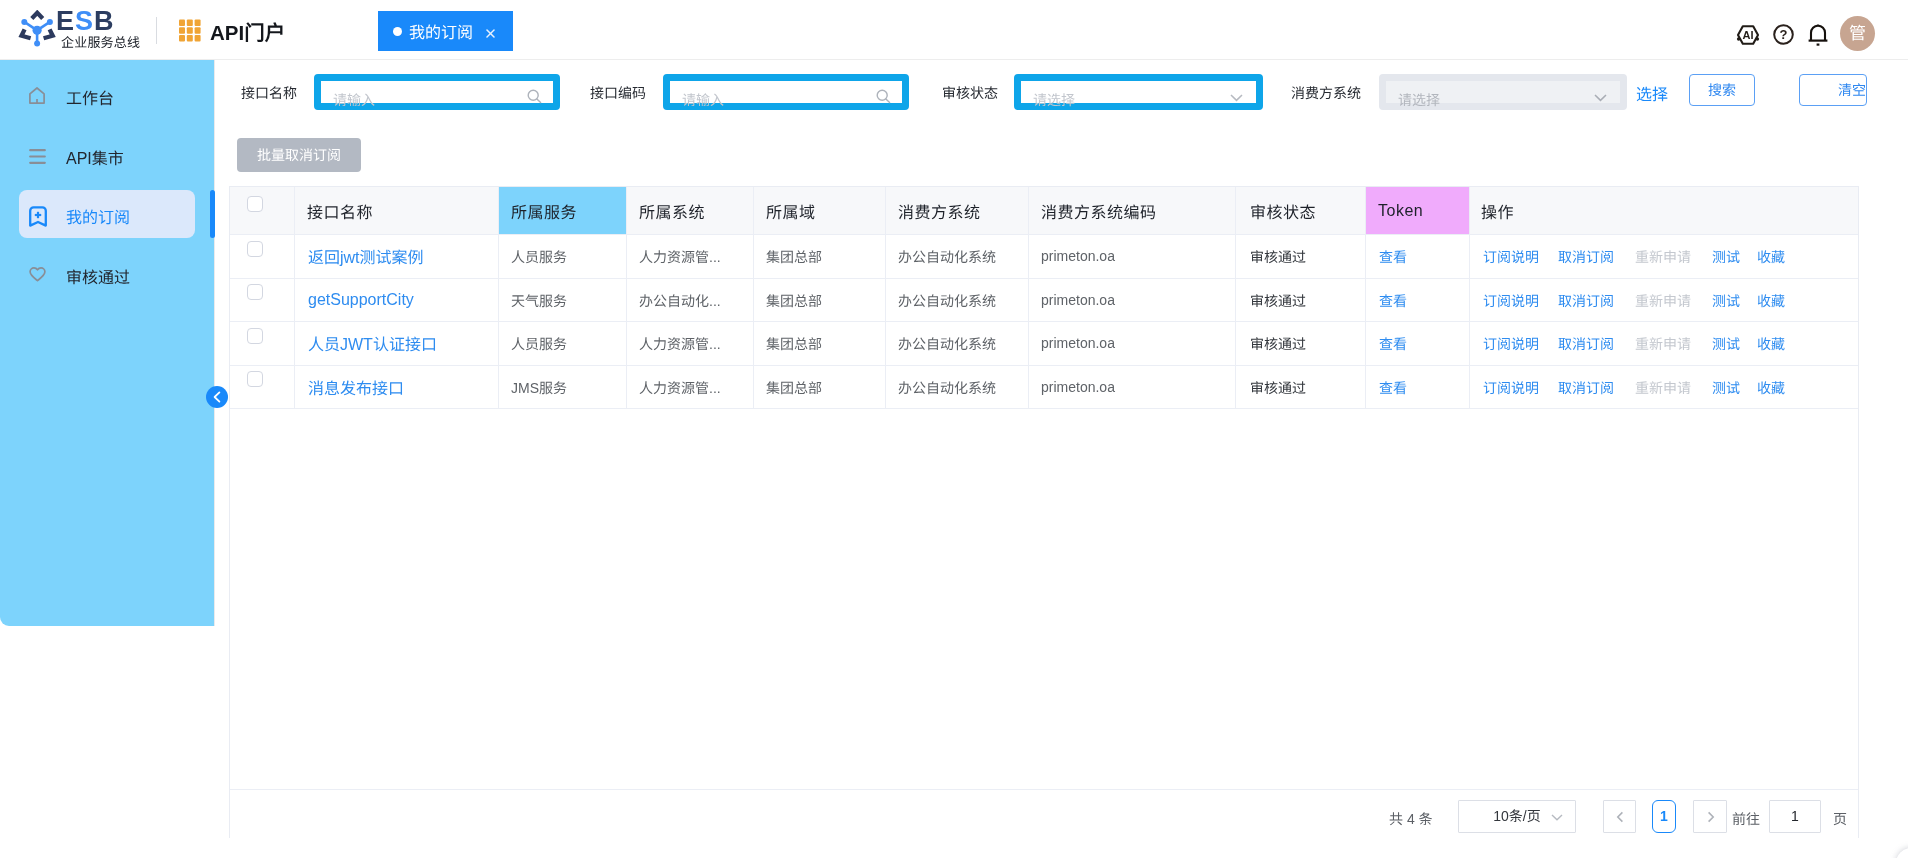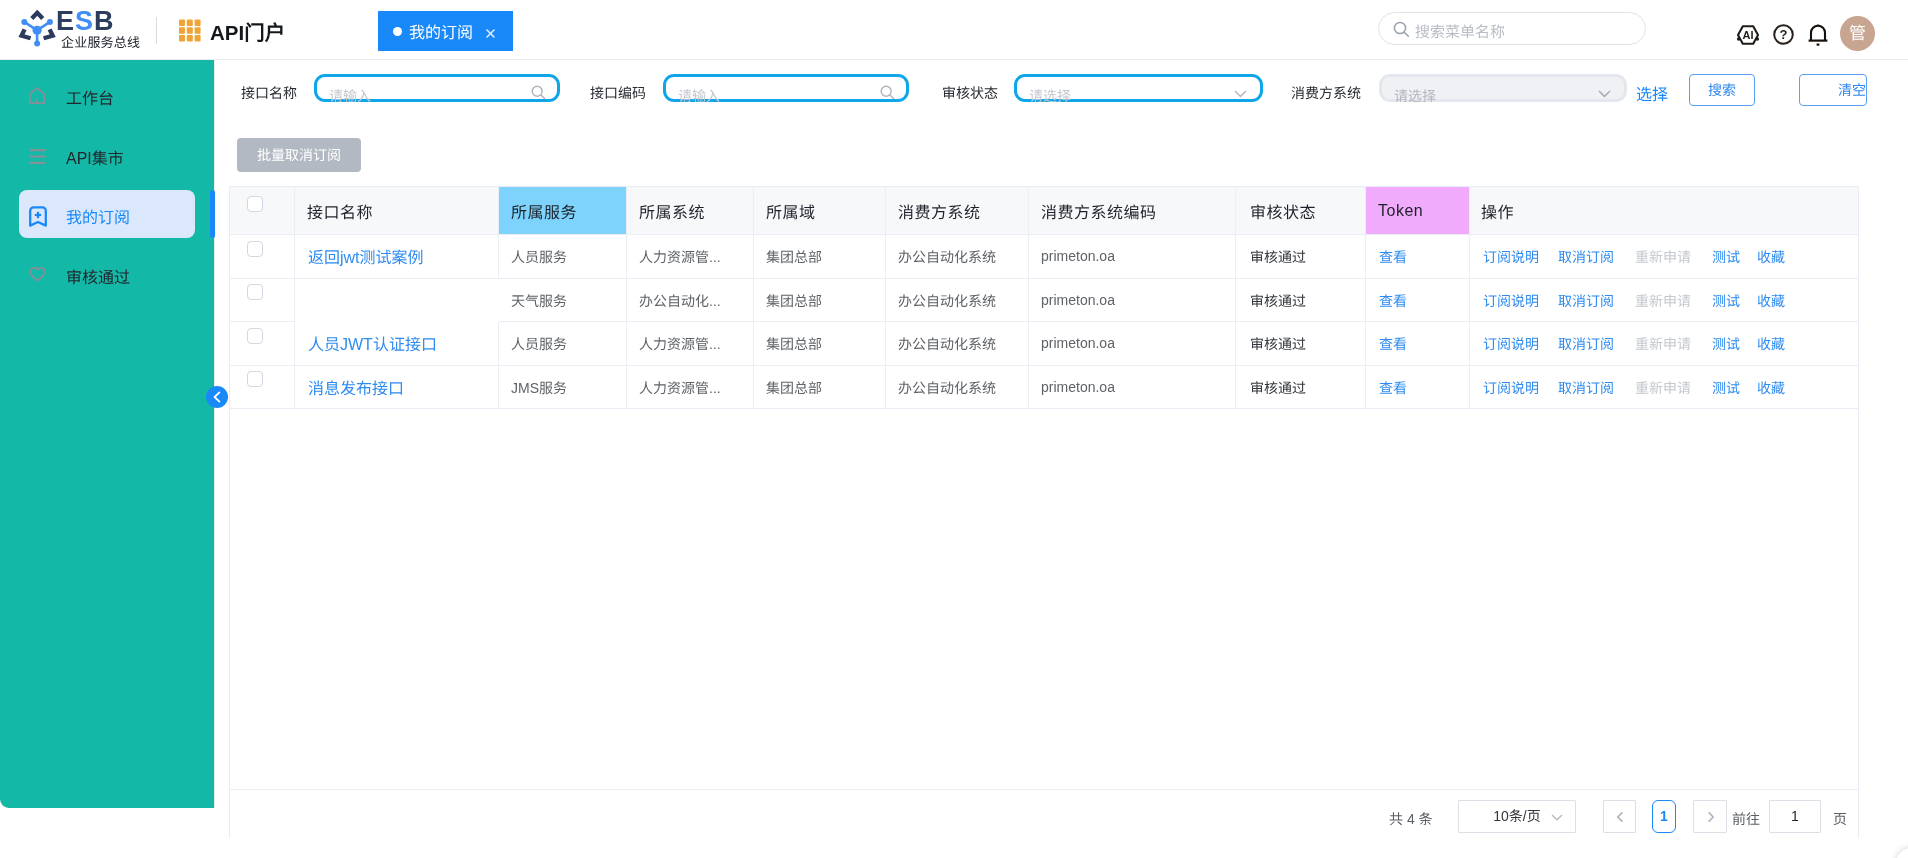--- a/index.html
+++ b/index.html
@@ -20,35 +20,35 @@
   #tab { position:absolute; left:378px; top:11px; width:135px; height:40px; background:#1989fa; color:#fff; }
   #tab .dot { position:absolute; left:15px; top:16px; width:9px; height:9px; border-radius:50%; background:#fff; }
   #tab .txt { position:absolute; left:31px; top:8px; font-size:16px; }
   #srch { position:absolute; left:1378px; top:12px; width:268px; height:33px; border:1px solid #e0e2e7;
       border-radius:17px; }
   #srch .ph { position:absolute; left:36px; top:7px; font-size:15px; color:#b7bcc5; }
   #avatar { position:absolute; left:1840px; top:16px; width:35px; height:35px; border-radius:50%;
       background:#c7a591; color:#fff; font-size:17px; text-align:center; line-height:35px; }
 
   
-  #side { position:absolute; left:0; top:60px; width:215px; height:748px; background:#14b8a6;
+  #side { position:absolute; left:0; top:60px; width:215px; height:566px; background:#7dd3fc;
       border-right:1px solid #e9eaec; border-bottom-left-radius:9px; }
   .mi { position:absolute; left:19px; width:176px; height:48px; border-radius:8px;
       font-size:16px; color:#22262e; }
   .mi .t { position:absolute; left:47px; top:14px; }
   .mi svg { position:absolute; left:10px; top:14px; }
   .mi.sel { background:#dbe8fb; color:#1989fa; }
   #selbar { position:absolute; left:210px; top:130px; width:5px; height:48px; background:#1989fa;
       border-radius:3px; }
   #collapse { position:absolute; left:206px; top:386px; width:22px; height:22px; border-radius:50%;
       background:#1989fa; z-index:9; }
 
   
   .flbl { position:absolute; top:82px; font-size:14px; color:#262a31; }
-  .finp { position:absolute; top:74px; height:28px; border:3px solid #0ea5e9; border-radius:11px;
+  .finp { position:absolute; top:74px; height:36px; border:7px solid #0ea5e9; border-radius:4px;
       background:#fff; }
   .finp .ph { position:absolute; left:12px; top:8px; font-size:14px; color:#c2c6cd; }
   .btn { position:absolute; top:74px; height:32px; border:1px solid #5ba0f5; border-radius:4px;
       background:#fff; color:#2e87f0; font-size:14px; text-align:center; line-height:30px; }
 
   #batch { position:absolute; left:237px; top:138px; width:124px; height:34px; background:#b3b9c3;
       border-radius:4px; color:#fff; font-size:14px; text-align:center; line-height:34px; }
 
   
   #panel { position:absolute; left:229px; top:186px; width:1630px; height:652px;
@@ -111,27 +111,20 @@
   <div id="tab">
       <span class="dot"></span>
       <span class="txt">我的订阅</span>
       <svg class="abs" style="left:108px;top:18px;" width="9" height="9" viewBox="0 0 9 9">
         <g stroke="#e8f1fd" stroke-width="1.5" stroke-linecap="round">
           <line x1="1" y1="1" x2="8" y2="8"></line>
           <line x1="8" y1="1" x2="1" y2="8"></line>
         </g>
       </svg>
     </div>
-  <div id="srch">
-    <svg class="abs" style="left:14px;top:8px;" width="17" height="17" viewBox="0 0 17 17">
-      <circle cx="7" cy="7" r="5.6" fill="none" stroke="#9aa0a9" stroke-width="1.5"></circle>
-      <line x1="11.2" y1="11.2" x2="15.3" y2="15.3" stroke="#9aa0a9" stroke-width="1.5" stroke-linecap="round"></line>
-    </svg>
-    <span class="ph">搜索菜单名称</span>
-  </div>
   <svg class="abs" style="left:1736px;top:23px;" width="24" height="24" viewBox="0 0 24 24">
     <polygon points="2,12 6.8,3.2 17.2,3.2 22,12 17.2,20.8 6.8,20.8" fill="none" stroke="#211c17" stroke-width="2.1" stroke-linejoin="round"></polygon>
     <circle cx="2.6" cy="16" r="1.7" fill="#211c17"></circle>
     <circle cx="21.4" cy="16" r="1.7" fill="#211c17"></circle>
     <text x="12" y="16" font-size="11" font-weight="bold" fill="#211c17" text-anchor="middle" font-family="Liberation Sans, sans-serif">AI</text>
   </svg>
   <svg class="abs" style="left:1773px;top:24px;" width="21" height="21" viewBox="0 0 21 21">
     <circle cx="10.5" cy="10.5" r="9.3" fill="none" stroke="#2a211c" stroke-width="2"></circle>
     <text x="10.5" y="15.2" font-size="13" font-weight="bold" fill="#2a211c" text-anchor="middle" font-family="Liberation Sans, sans-serif">?</text>
   </svg>
@@ -289,20 +282,23 @@
       <span style="left:88px;"><a class="lk" href="#">取消订阅</a></span>
       <span style="left:165px;" class="dis">重新申请</span>
       <span style="left:242px;"><a class="lk" href="#">测试</a></span>
       <span style="left:287px;"><a class="lk" href="#">收藏</a></span>
     </div>
   </div>
   <div class="trow" style="top:91.5px;">
     <div class="tc" style="left:0;width:65px;">
         <span class="cb" style="position:absolute;left:17px;top:13.5px;"></span>
       </div>
+    <div class="tc" style="left:65px;width:204px;">
+        <span style="left:13px;font-size:16px;"><a class="lk" href="#">getSupportCity</a></span>
+      </div>
     <div class="tc" style="left:269px;width:128px;">
         <span>天气服务</span>
       </div>
     <div class="tc" style="left:397px;width:127px;">
         <span>办公自动化...</span>
       </div>
     <div class="tc" style="left:524px;width:132px;">
         <span>集团总部</span>
       </div>
     <div class="tc" style="left:656px;width:143px;">

